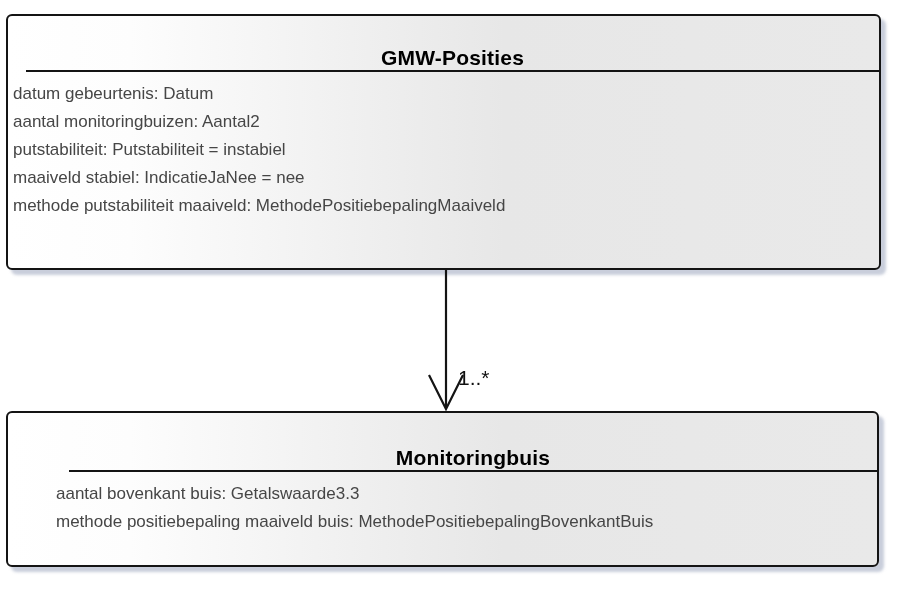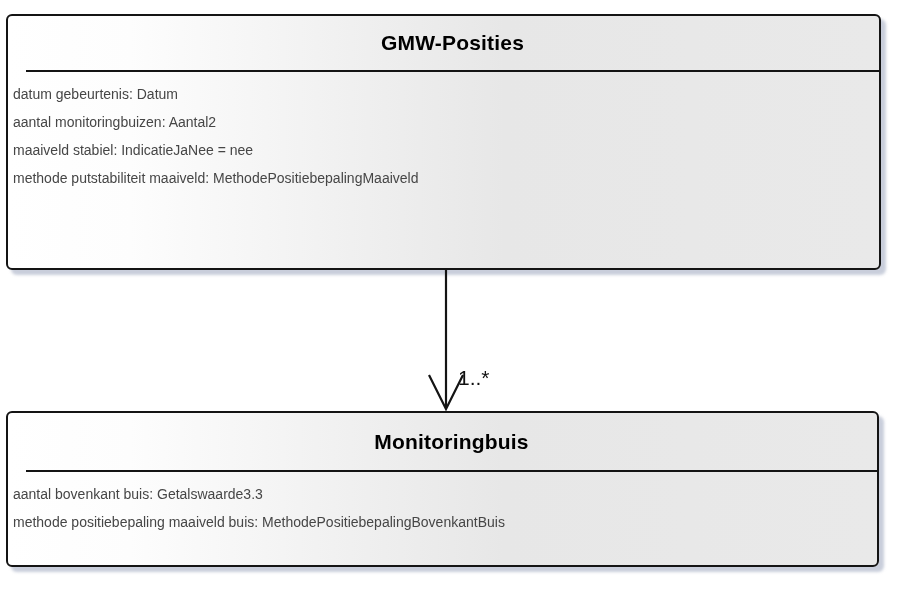--- a/index.html
+++ b/index.html
@@ -27,43 +27,44 @@
     left: 6px;
     top: 14px;
     width: 875px;
     height: 256px;
   }
   .class-monitoringbuis {
     left: 6px;
     top: 411px;
     width: 873px;
     height: 156px;
+    padding-left: 43px;
   }
   .class-header {
     box-sizing: border-box;
     display: flex;
-    align-items: center;
+    align-items: flex-end;
     justify-content: center;
     border-bottom: 2px solid #141414;
     margin-left: 18px;
   }
   .class-gmw .class-header { height: 56px; }
   .class-monitoringbuis .class-header { height: 59px; }
   .class-title {
     font-size: 21px;
     font-weight: bold;
     color: #000000;
     letter-spacing: 0.2px;
   }
   .class-body {
     box-sizing: border-box;
     padding: 8px 4px 0 5px;
   }
   .attribute-row {
-    font-size: 14px;
+    font-size: 17px;
     line-height: 28px;
     color: #464646;
     white-space: nowrap;
   }
   .association-layer {
     position: absolute;
     left: 0;
     top: 0;
     width: 900px;
     height: 593px;
@@ -84,20 +85,21 @@
 
 <div class="canvas">
 
   <div class="uml-class class-gmw">
     <div class="class-header">
       <span class="class-title">GMW-Posities</span>
     </div>
     <div class="class-body">
       <div class="attribute-row">datum gebeurtenis: Datum</div>
       <div class="attribute-row">aantal monitoringbuizen: Aantal2</div>
+      <div class="attribute-row">putstabiliteit: Putstabiliteit = instabiel</div>
       <div class="attribute-row">maaiveld stabiel: IndicatieJaNee = nee</div>
       <div class="attribute-row">methode putstabiliteit maaiveld: MethodePositiebepalingMaaiveld</div>
     </div>
   </div>
 
   <svg class="association-layer" viewBox="0 0 900 593" xmlns="http://www.w3.org/2000/svg">
     <line x1="446" y1="270" x2="446" y2="408" stroke="#141414" stroke-width="2.2"></line>
     <polyline points="429,375 446,409 463,375" fill="none" stroke="#141414" stroke-width="2.2"></polyline>
   </svg>
   <span class="multiplicity-label">1..*</span>

